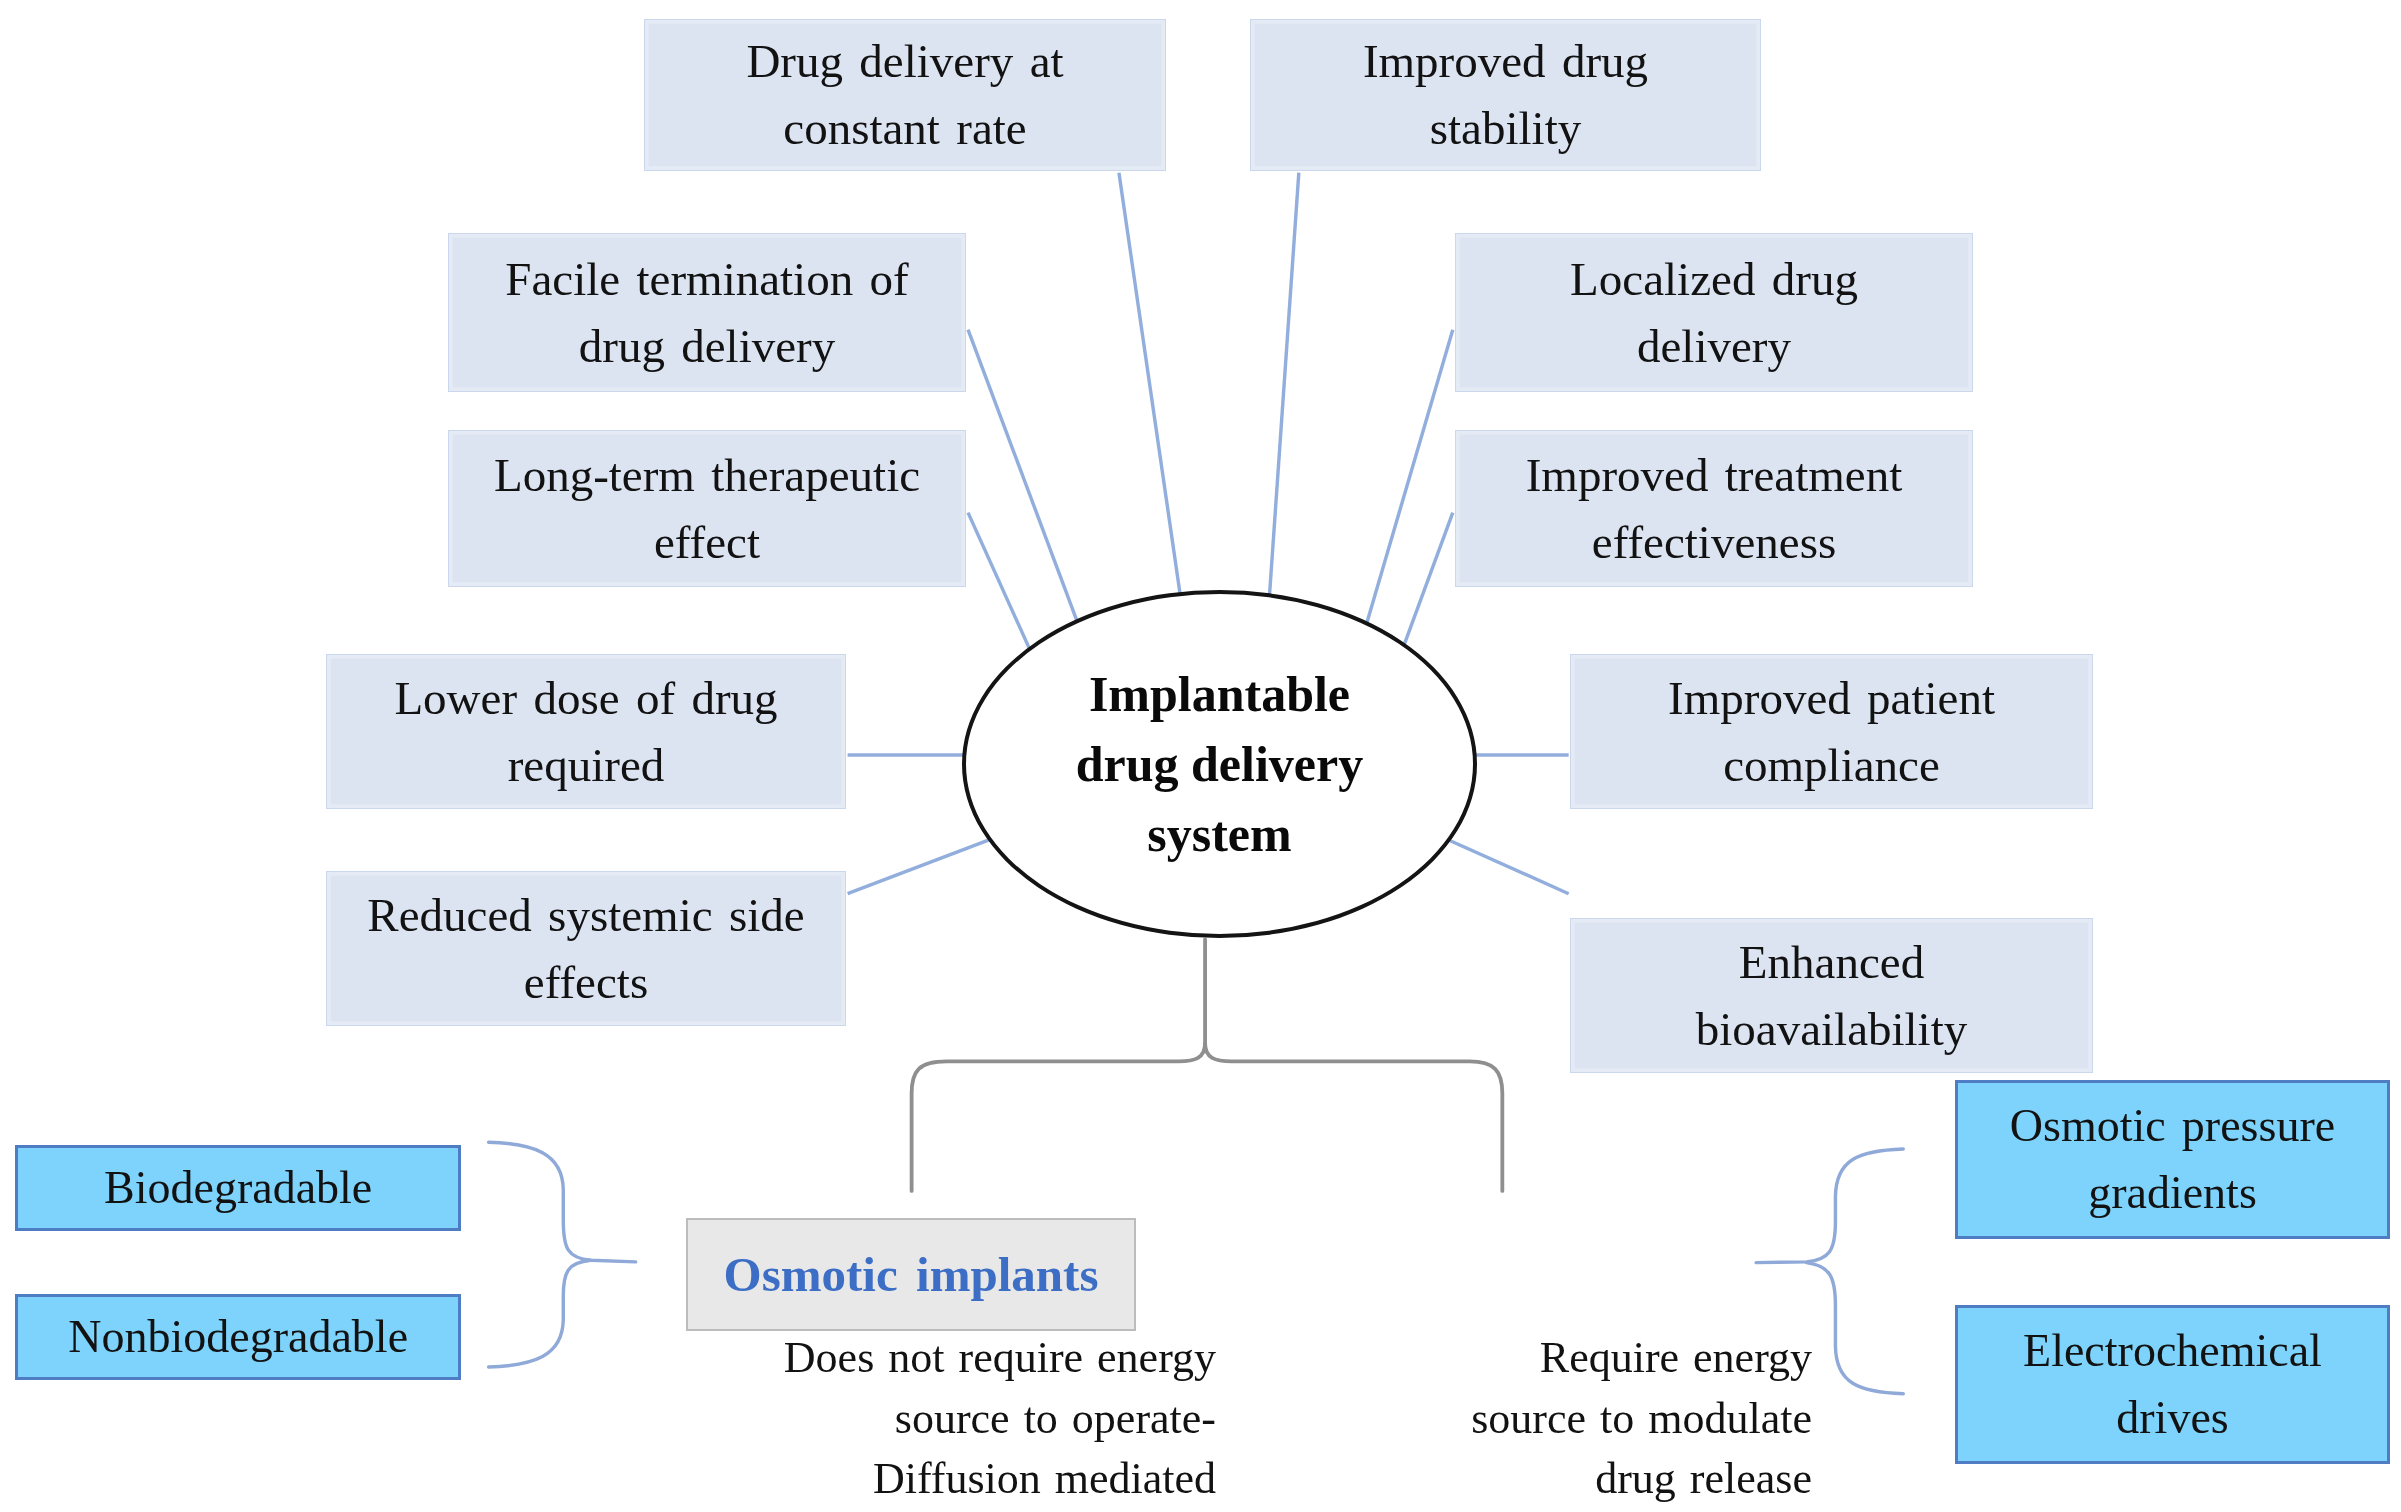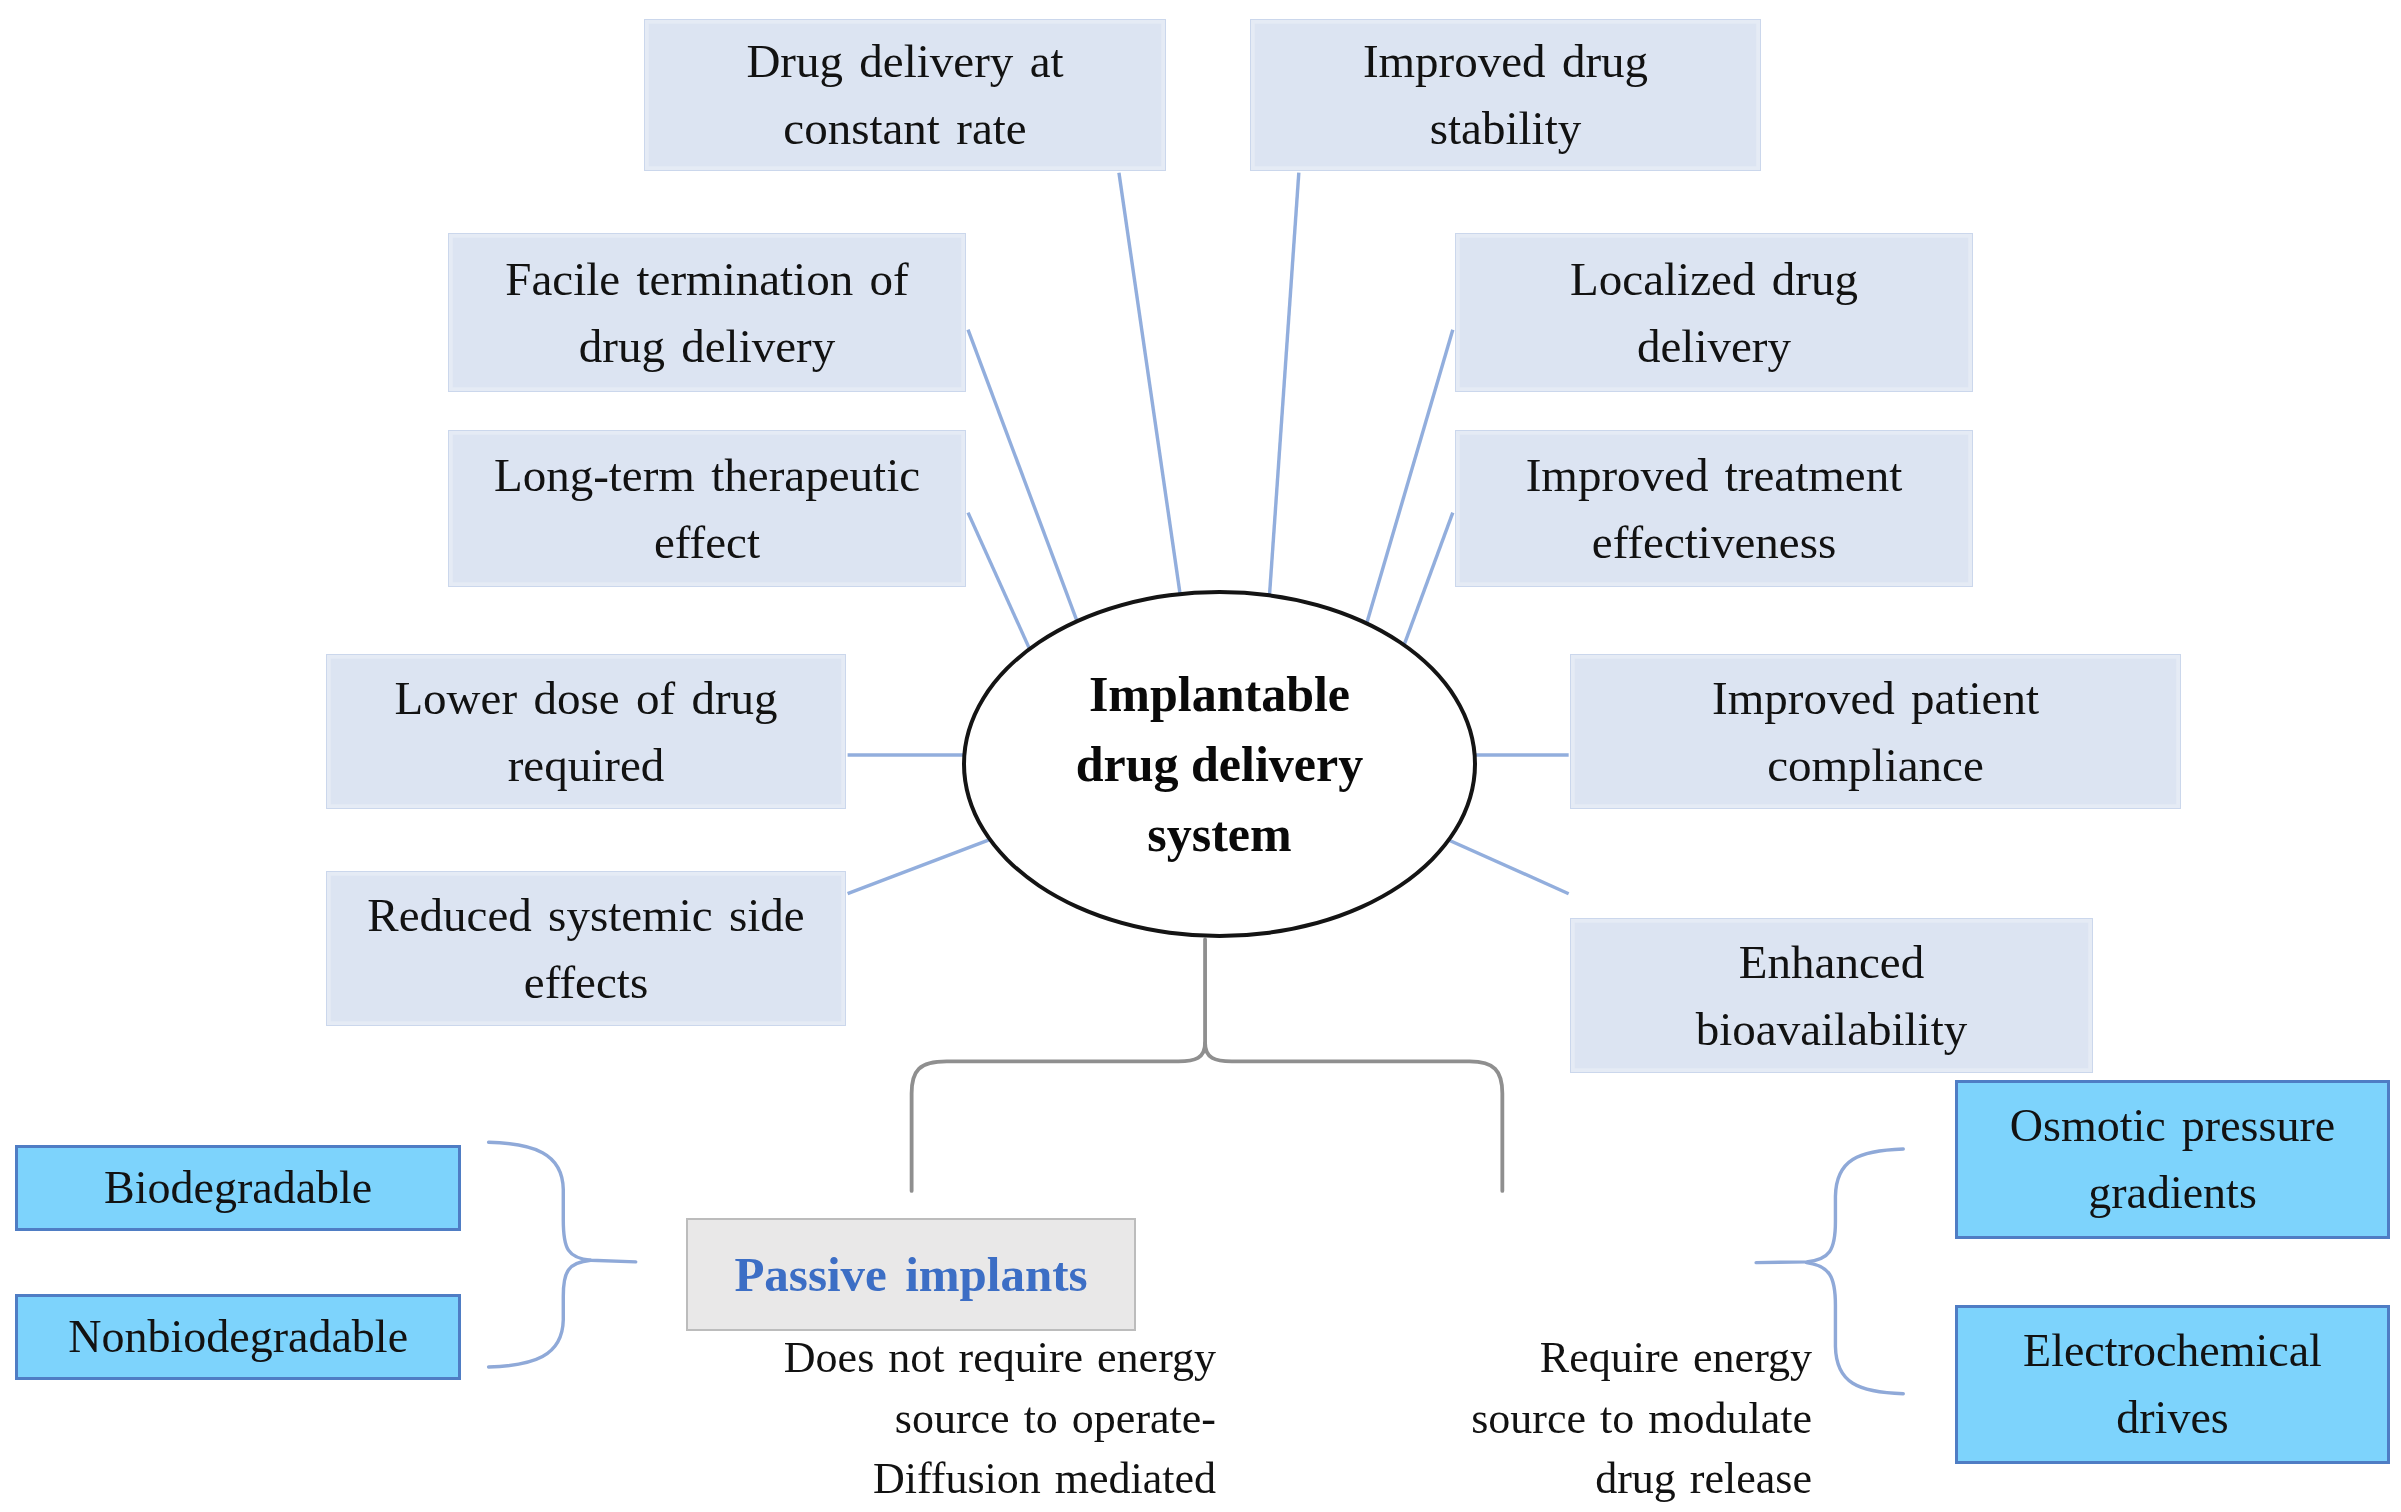--- a/index.html
+++ b/index.html
@@ -123,41 +123,41 @@
     <span class="tline">effect</span>
   </div>
   <div class="box benefit" style="left:1455px; top:430px; width:518px; height:157px">
     <span class="tline">Improved treatment</span>
     <span class="tline">effectiveness</span>
   </div>
   <div class="box benefit" style="left:326px; top:654px; width:520px; height:155px">
     <span class="tline">Lower dose of drug</span>
     <span class="tline">required</span>
   </div>
-  <div class="box benefit" style="left:1570px; top:654px; width:611px; height:155px">
+  <div class="box benefit" style="left:1570px; top:654px; width:523px; height:155px">
     <span class="tline">Improved patient</span>
     <span class="tline">compliance</span>
   </div>
   <div class="box benefit" style="left:326px; top:871px; width:520px; height:155px">
     <span class="tline">Reduced systemic side</span>
     <span class="tline">effects</span>
   </div>
   <div class="box benefit" style="left:1570px; top:918px; width:523px; height:155px">
     <span class="tline">Enhanced</span>
     <span class="tline">bioavailability</span>
   </div>
 
   <div class="box center-ellipse" style="left:962px; top:590px; width:515px; height:348px">
     <span class="tline">Implantable</span>
     <span class="tline">drug delivery</span>
     <span class="tline">system</span>
   </div>
 
   <div class="box category" style="left:686px; top:1218px; width:450px; height:113px">
-    <span>Passive implants</span>
+    <span>Osmotic implants</span>
   </div>
 
   <div class="description" style="left:606px; top:1328px; width:610px">
     <span class="tline">Does not require energy</span>
     <span class="tline">source to operate-</span>
     <span class="tline">Diffusion mediated</span>
   </div>
   <div class="description" style="left:1202px; top:1328px; width:610px">
     <span class="tline">Require energy</span>
     <span class="tline">source to modulate</span>

